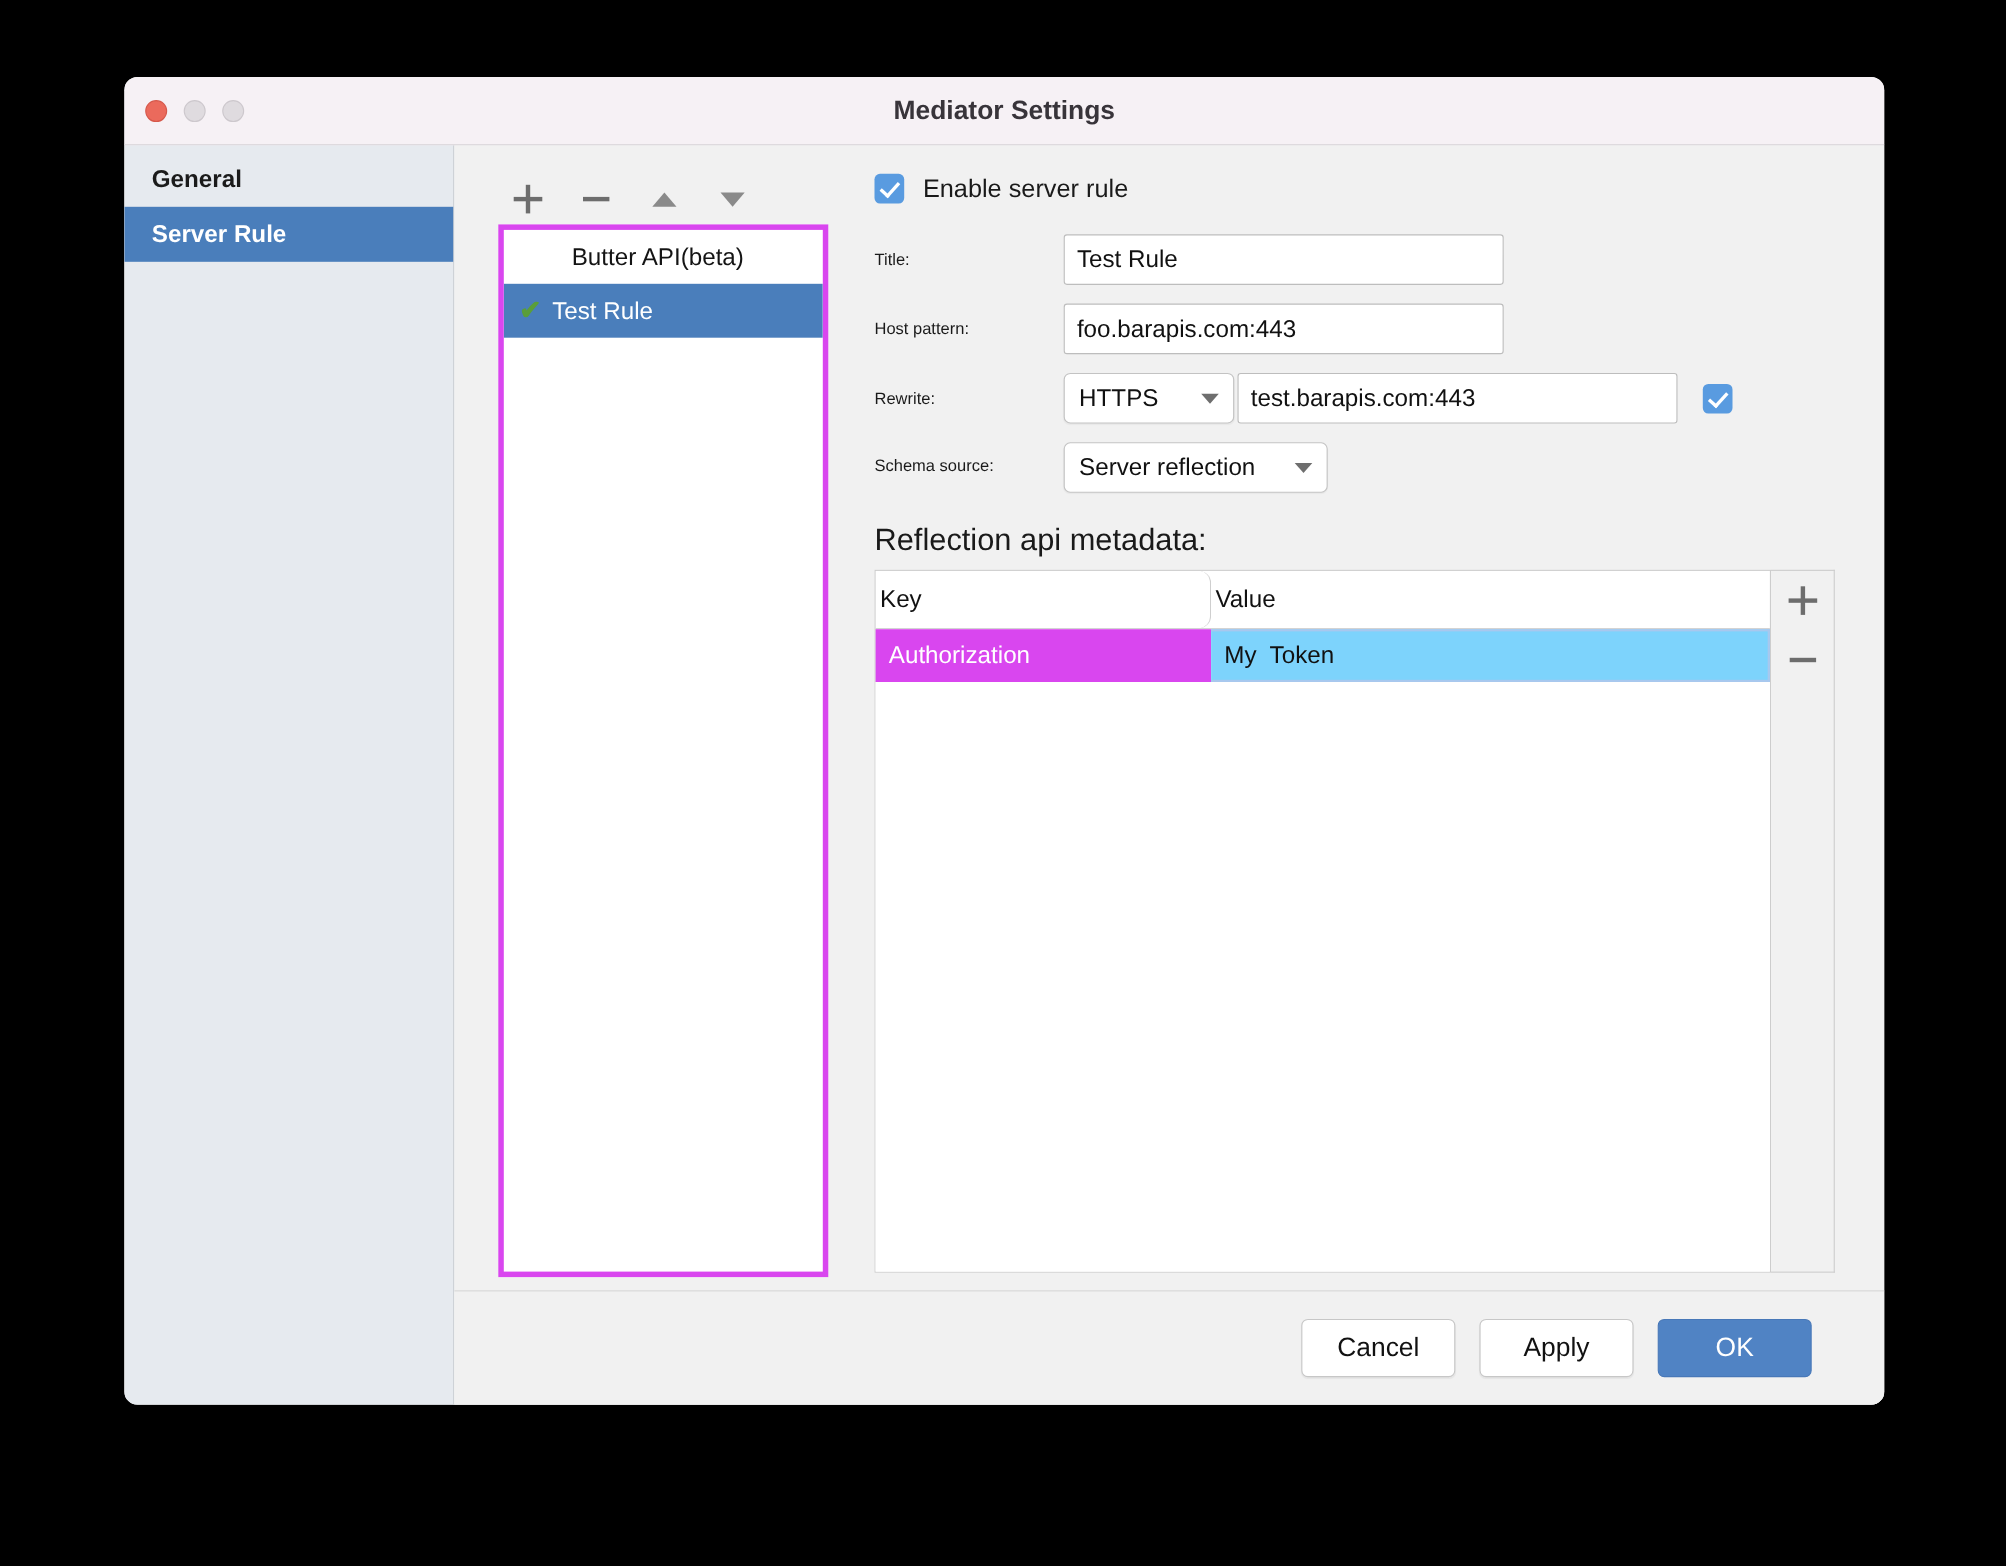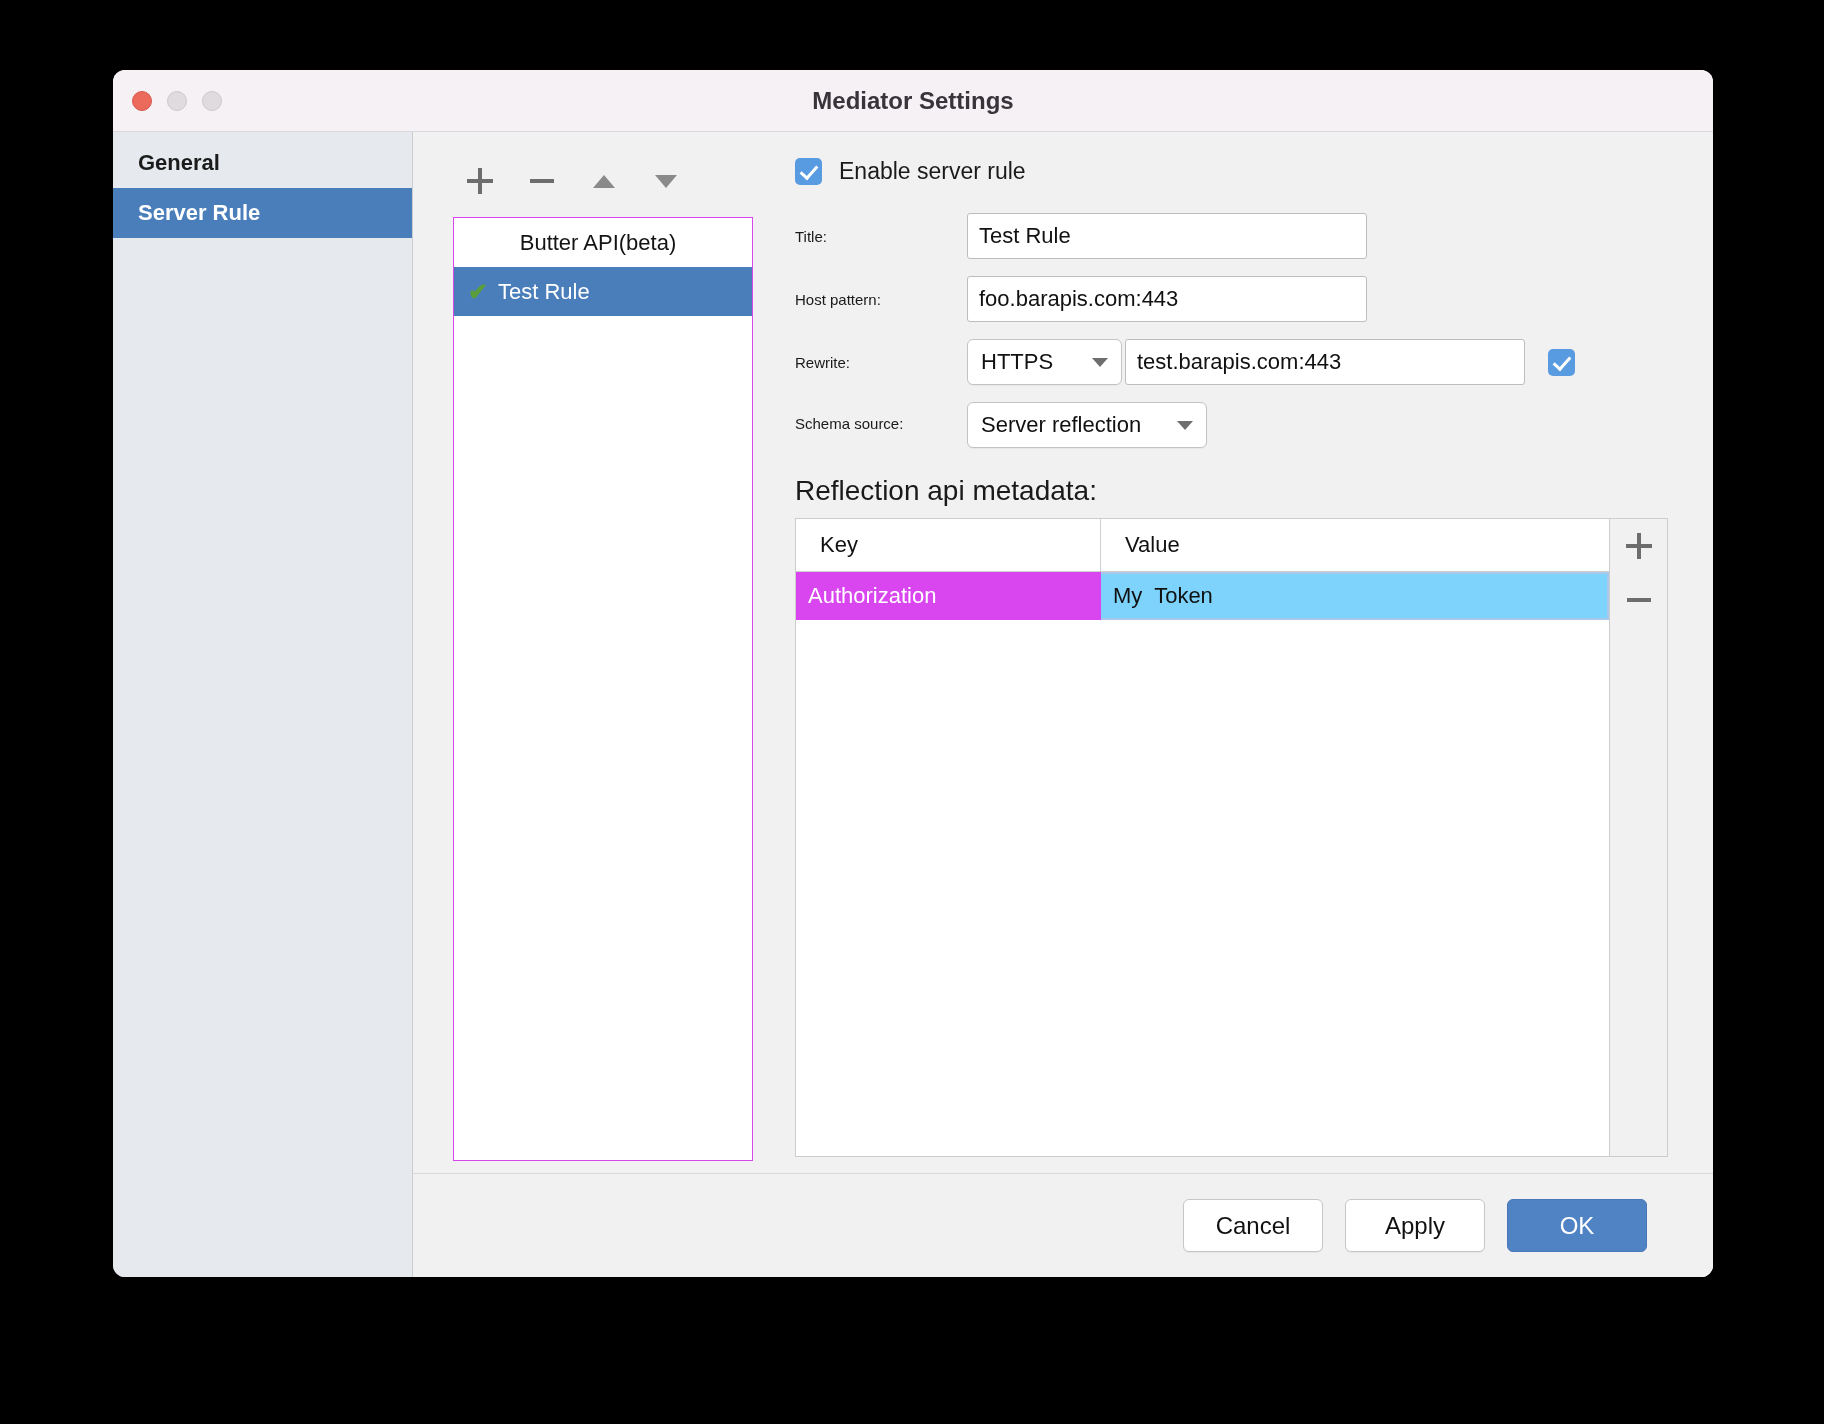--- a/index.html
+++ b/index.html
@@ -141,24 +141,23 @@
   .tri-down {
     top: 7px;
     border-left: 11px solid transparent;
     border-right: 11px solid transparent;
     border-top: 13px solid #8a8a8a;
   }
 
   #rule-list {
     flex: 1 1 auto;
     background: #ffffff;
-    border: 1px solid #d946ef;
+    border: 5px solid #d946ef;
     overflow: hidden;
     min-height: 0;
-    margin-top: 13px;
   }
   .rule-row {
     height: 49px;
     display: flex;
     align-items: center;
     font-size: 22px;
     color: #141414;
     cursor: default;
     padding-left: 14px;
   }
@@ -291,22 +290,23 @@
     display: flex;
     height: 53px;
     border-bottom: 1px solid #cfcfcf;
     flex: 0 0 auto;
   }
   .t-head .th {
     font-size: 22px;
     color: #111111;
     display: flex;
     align-items: center;
-    padding-left: 24px;
-    cursor: default;
+    padding-left: 4px;
+    cursor: default;
+    border-radius: 11px;
   }
   .th-key { width: 305px; flex: 0 0 auto; border-right: 1px solid #cfcfcf; }
   .th-val { flex: 1 1 auto; }
 
   .t-row {
     display: flex;
     height: 48px;
     flex: 0 0 auto;
   }
   .cell {

